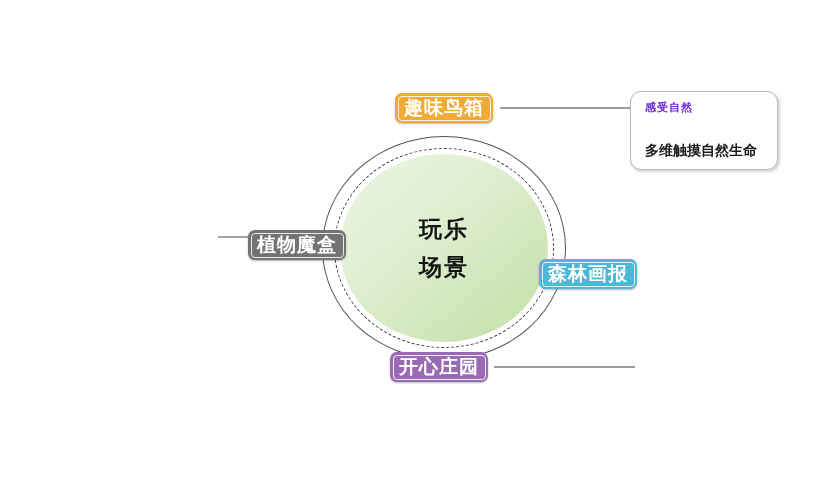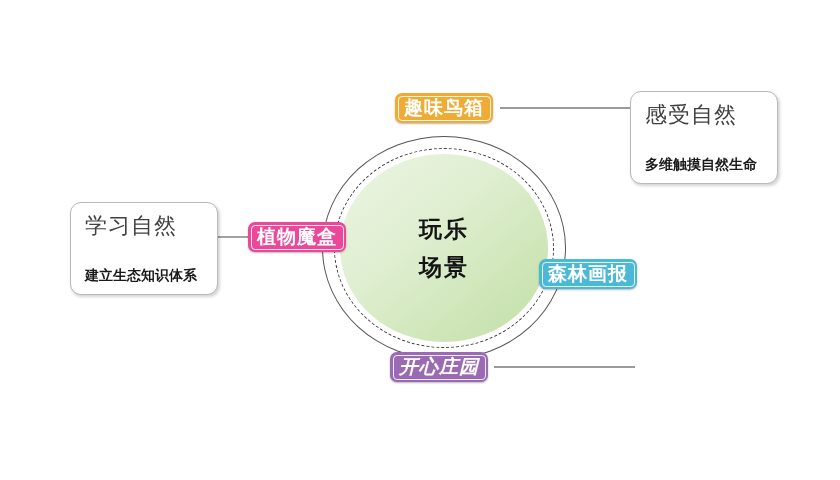--- a/index.html
+++ b/index.html
@@ -114,23 +114,23 @@
   .callout {
     position: absolute;
     background: #ffffff;
     border: 1.2px solid #b9b9b9;
     border-radius: 11px;
     box-shadow: 1.5px 2px 3px rgba(0,0,0,0.17);
     box-sizing: border-box;
     padding: 9px 12px 10px 14px;
   }
   .callout .c-title {
-    color: #404040;
-    font-size: 22px;
-    font-weight: normal;
+    color: #6d28d9;
+    font-size: 11px;
+    font-weight: bold;
     letter-spacing: 1px;
     line-height: 1.25;
     margin-bottom: 2px;
   }
   .callout .c-sub {
     color: #1a1a1a;
     font-size: 14px;
     font-weight: bold;
     letter-spacing: 0px;
     line-height: 1.25;
@@ -158,39 +158,35 @@
   <div class="core-label">
     <div>玩乐</div>
     <div>场景</div>
   </div>
 
   <div class="pill" id="pill-top" style="background: rgb(239, 171, 51);">
     <span class="inner-stroke"></span>
     <span class="pill-text">趣味鸟箱</span>
   </div>
 
-  <div class="pill" id="pill-left" style="background: #ec4899;">
+  <div class="pill" id="pill-left" style="background: #737373; margin-top: 8px;">
     <span class="inner-stroke"></span>
     <span class="pill-text">植物魔盒</span>
   </div>
 
   <div class="pill" id="pill-right" style="background: rgb(75, 184, 216); margin-top: 37px;">
     <span class="inner-stroke"></span>
     <span class="pill-text">森林画报</span>
   </div>
 
-  <div class="pill" id="pill-bottom" style="background: rgb(154, 107, 180); font-style: italic;">
+  <div class="pill" id="pill-bottom" style="background: rgb(154, 107, 180);">
     <span class="inner-stroke"></span>
     <span class="pill-text">开心庄园</span>
   </div>
 
   <div class="callout" id="callout-feel">
     <div class="c-title">感受自然</div>
     <div class="c-sub">多维触摸自然生命</div>
   </div>
 
-  <div class="callout" id="callout-learn">
-    <div class="c-title">学习自然</div>
-    <div class="c-sub">建立生态知识体系</div>
-  </div>
 
 
 </div>
 
 </body></html>

